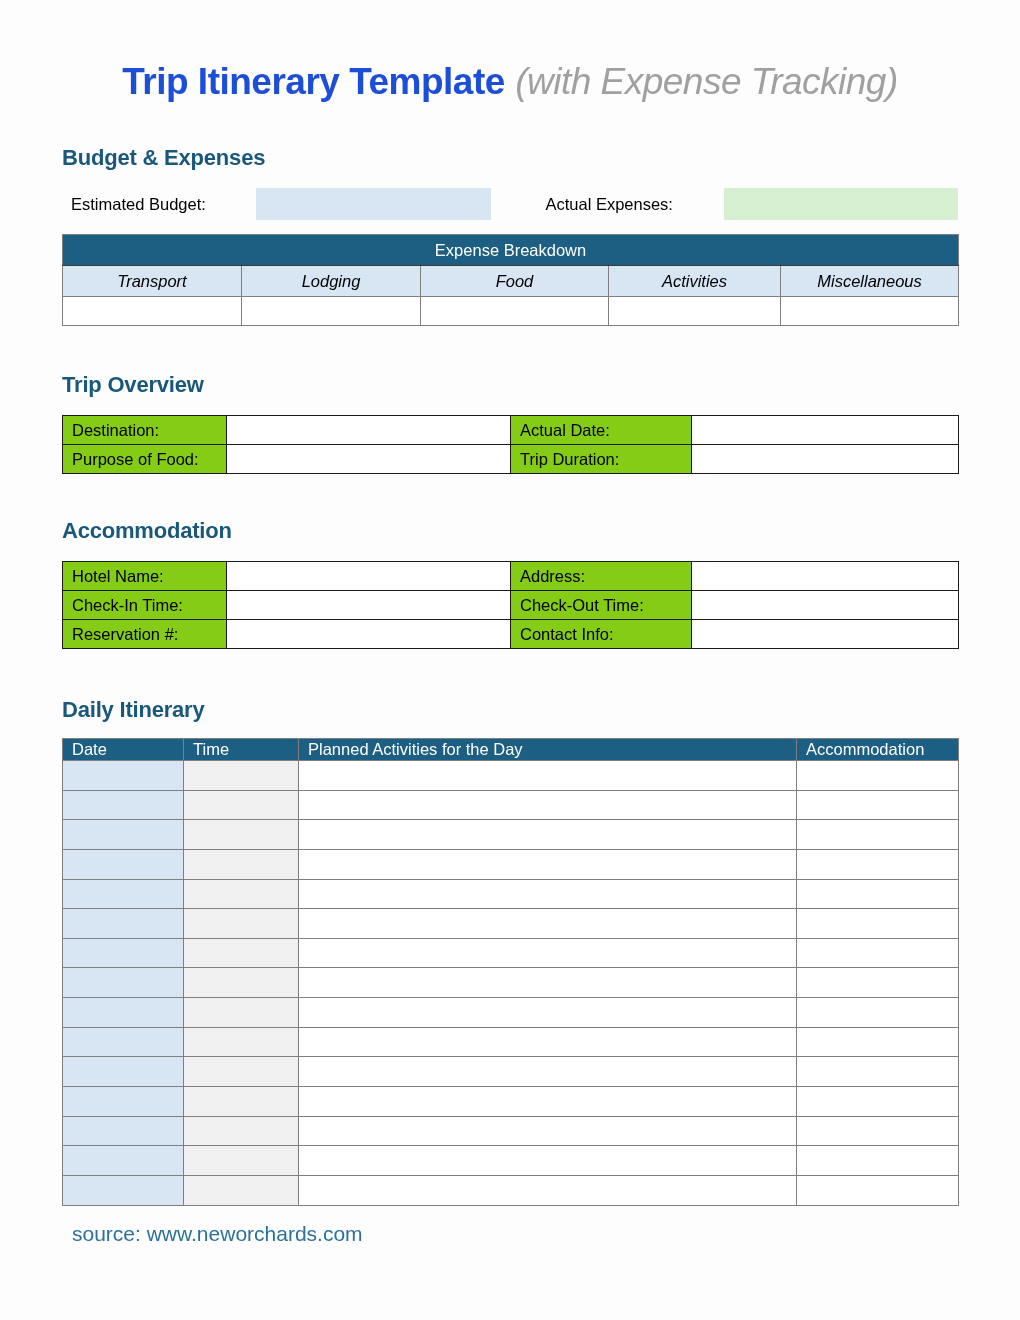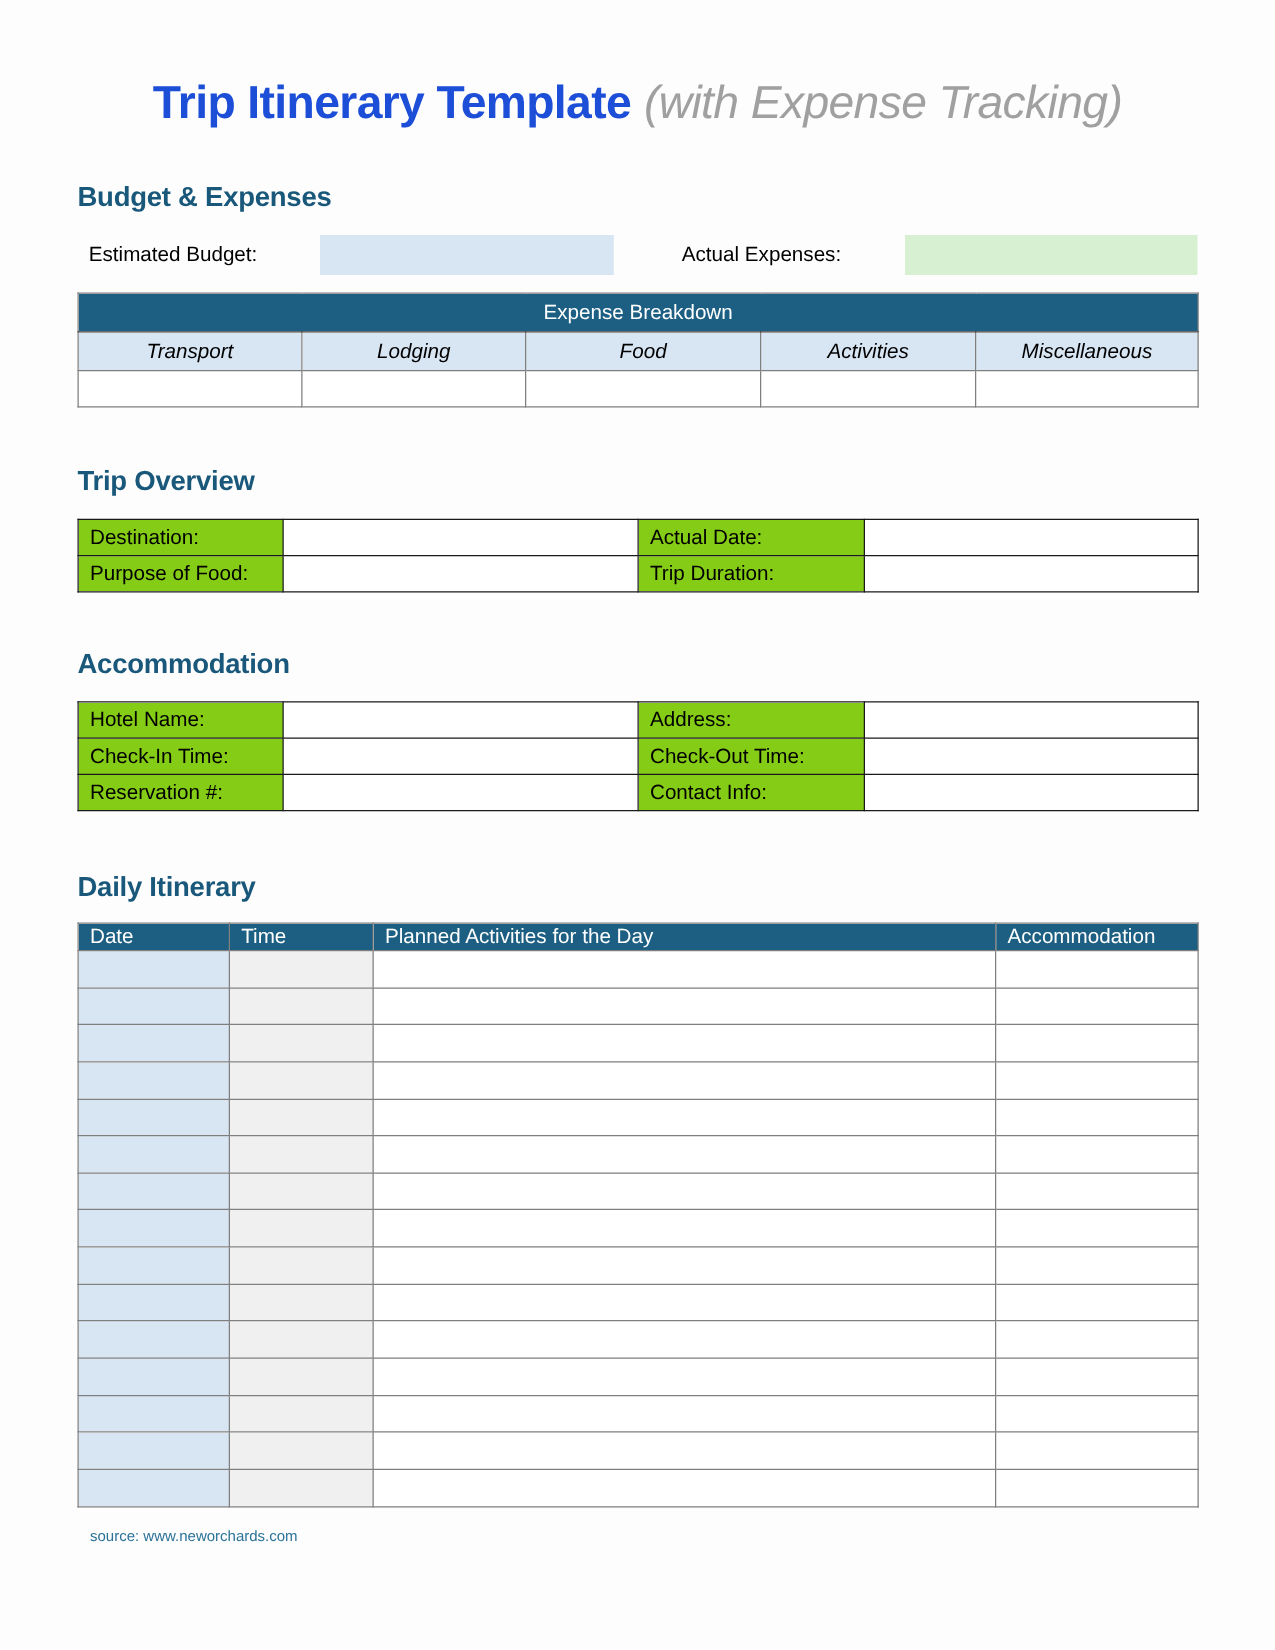--- a/index.html
+++ b/index.html
@@ -83,21 +83,21 @@
     font-weight: 400; font-size: 16.5px;
     text-align: left; padding-left: 9px; height: 20px;
   }
   .itinerary-table td { height: 29.65px; background: #fff; }
   .itinerary-table td.col-date { background: #d8e5f3; }
   .itinerary-table td.col-time { background: #f0f0f0; }
 
   
   .source-line {
     margin-top: 16px; padding-left: 10px;
-    font-size: 12px; color: #2b7299;
+    font-size: 21px; color: #2b7299;
   }
   .source-link { color: #2b7299; text-decoration: none; cursor: pointer; }
 </style>
 </head>
 <body>
 
 <div class="page">
 
   <div class="title-row">
     <span class="title">Trip Itinerary Template</span>

